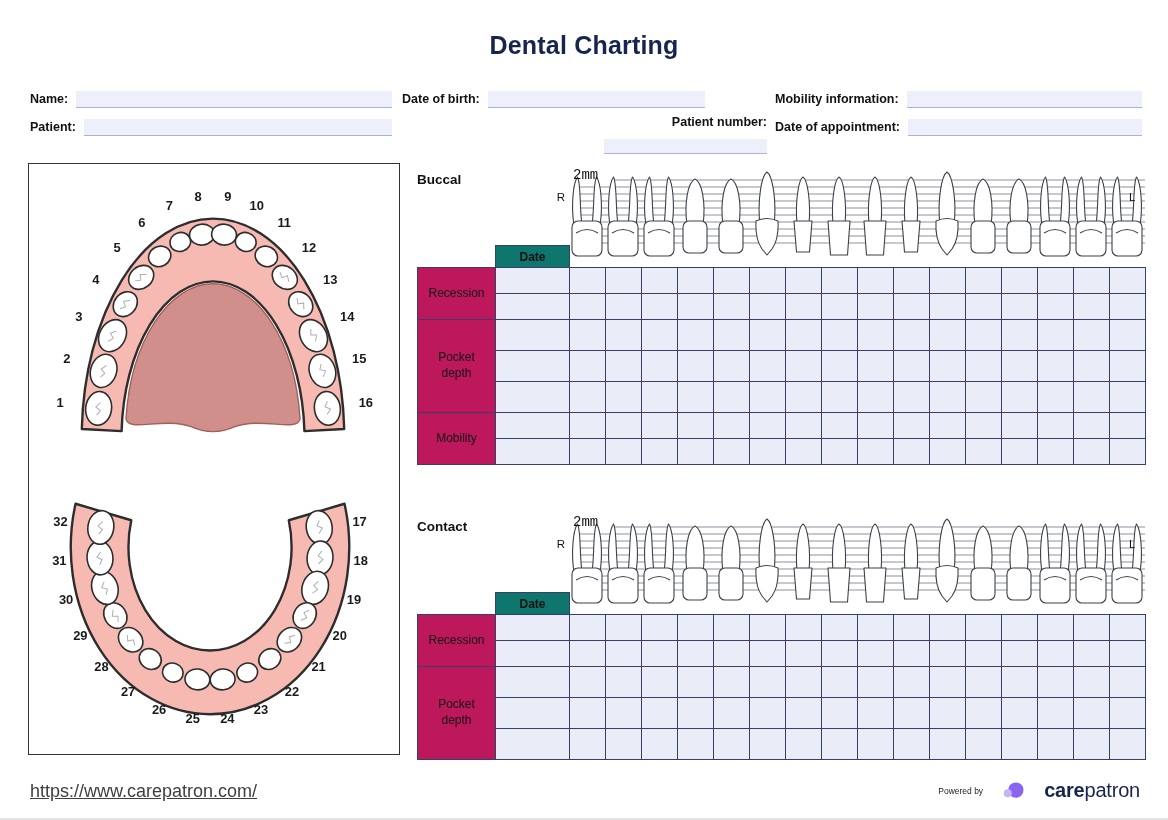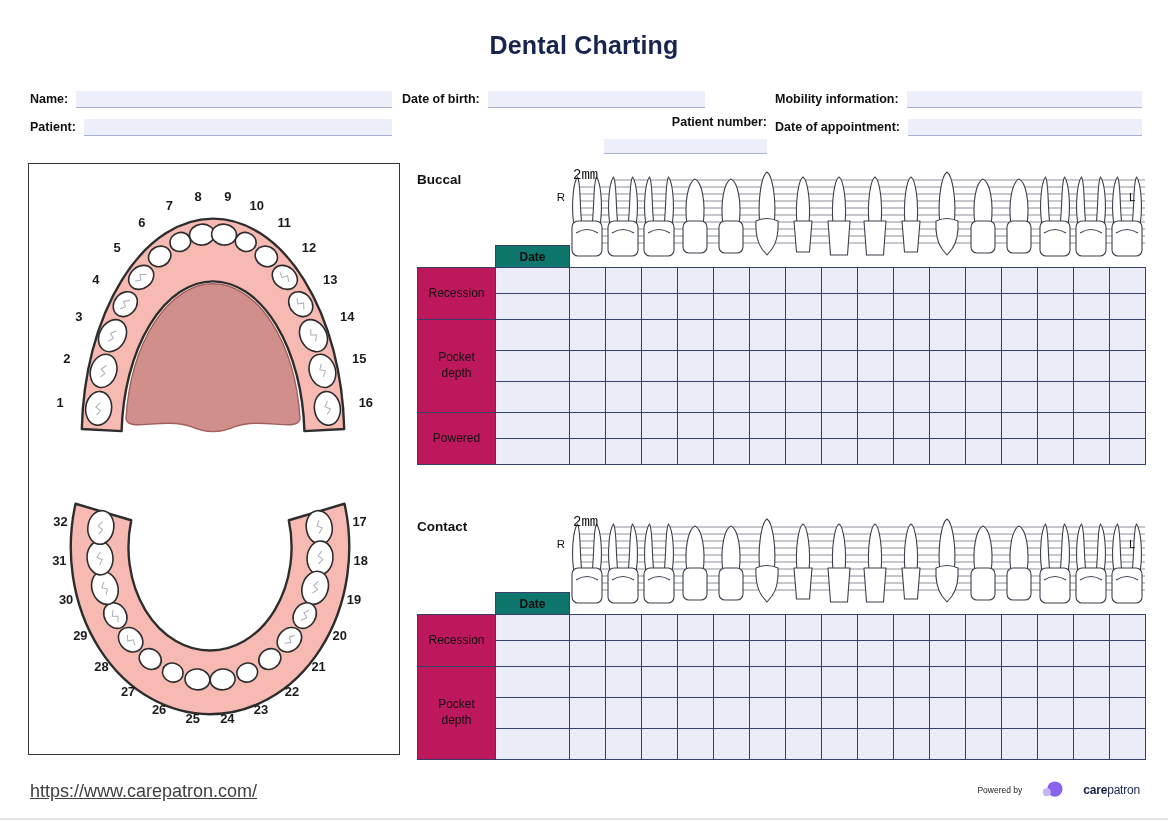--- a/index.html
+++ b/index.html
@@ -70,21 +70,21 @@
   .perio-table tr.data-row td{height:26px;}
   .perio-table tr.tall td{height:31px;}
 
   
   .footer-link{
     position:absolute; left:30px; top:781px; font-size:18px;
     color:var(--link-gray,#3f3f3f); text-decoration:underline; cursor:pointer;
   }
   .powered{position:absolute; right:28px; top:779px; display:flex; align-items:center; gap:20px;margin-left:24px;}
   .powered .pb{font-size:8.5px; color:#222;}
-  .brand{font-size:12px; color:var(--navy,#15234d); letter-spacing:-.2px;}
+  .brand{font-size:20px; color:var(--navy,#15234d); letter-spacing:-.2px;}
   .brand b{font-weight:800;}
   .brand span{font-weight:500;}
 </style>
 </head>
 <body>
 
 <div class="page">
 
   <h1 class="page-title">Dental Charting</h1>
 
@@ -454,21 +454,21 @@
               <td class="cell"></td>
               <td class="cell"></td>
               <td class="cell"></td>
               <td class="cell"></td>
               <td class="cell"></td>
               <td class="cell"></td>
               <td class="cell"></td>
               <td class="cell"></td>
             </tr>
             <tr class="data-row">
-              <td class="group-label" rowspan="2">Powered</td>
+              <td class="group-label" rowspan="2">Mobility</td>
               <td class="cell"></td>
               <td class="cell"></td>
               <td class="cell"></td>
               <td class="cell"></td>
               <td class="cell"></td>
               <td class="cell"></td>
               <td class="cell"></td>
               <td class="cell"></td>
               <td class="cell"></td>
               <td class="cell"></td>

